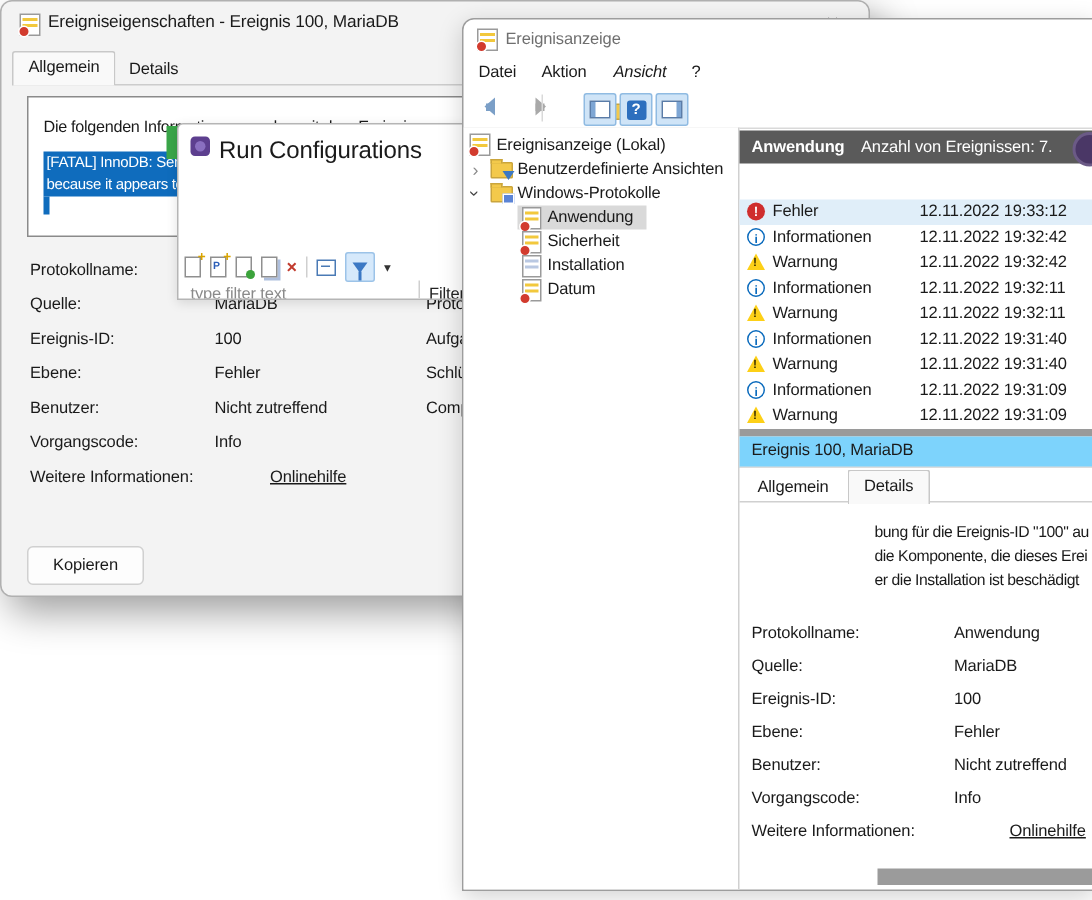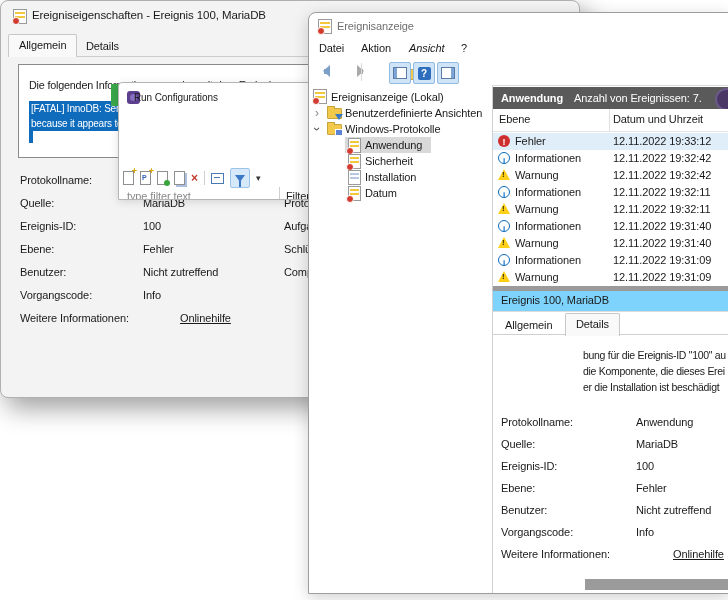--- a/index.html
+++ b/index.html
@@ -87,21 +87,21 @@
 </style>
 </head>
 <body>
 
 <div id="stage">
 
   <div class="abs" id="green-sliver"></div>
 
   <div id="eclipse-win" class="win">
     <span class="abs i-runconf" style="left:8px;top:8px;"></span>
-    <span class="abs nowrap" style="left:15px;top:9px;font-size:10px;">Run Configurations</span>
+    <span class="abs nowrap" style="left:27px;top:9px;font-size:16px;">Run Configurations</span>
     
     <div class="abs" style="left:4px;top:84px;width:184px;height:22px;display:flex;align-items:center;gap:6px;">
       <span class="e-pg plus"></span>
       <span class="e-pg pp"></span>
       <span class="e-pg green"></span>
       <span class="e-pg dup"></span>
       <span class="e-x">×</span>
       <span style="width:1px;height:14px;background:#cfcfcf;"></span>
       <span class="e-collapse"></span>
       <span class="e-hl">
@@ -178,25 +178,20 @@
       </div>
     </div>
 
     
     <div class="abs" style="left:184px;top:74px;width:236px;height:22px;background:#5a5a5a;color:#fff;">
       <span class="abs nowrap" style="left:8px;top:5px;font-weight:bold;">Anwendung</span>
       <span class="abs nowrap clip" style="left:81px;top:5px;width:128px;">Anzahl von Ereignissen: 7.311 (!) N</span>
       <span class="abs" style="left:222px;top:1px;width:19px;height:19px;border-radius:50%;background:#4a3766;border:2px solid #6b5a86;"></span>
     </div>
     
-    <div class="abs" style="left:184px;top:96px;width:236px;height:22px;background:#fff;border-bottom:1px solid #e4e4e4;">
-      <span class="abs" style="left:6px;top:4px;">Ebene</span>
-      <span class="abs" style="left:116px;top:0;width:1px;height:22px;background:#e0e0e0;"></span>
-      <span class="abs" style="left:120px;top:4px;">Datum und Uhrzeit</span>
-    </div>
 
     
     <div class="ev-row" style="top:120px;background:#e0eef9;">
       <span class="ic i-err"></span>
       <span class="lvl">Fehler</span>
       <span class="dt">12.11.2022 19:33:12</span>
     </div>
     <div class="ev-row" style="top:137px;">
       <span class="ic i-info"></span>
       <span class="lvl">Informationen</span>
@@ -324,16 +319,17 @@
 
     
     <div class="sqbtn" style="left:542px;top:162px;">
         <span class="arrU"></span>
       </div>
     <div class="sqbtn" style="left:542px;top:198px;">
         <span class="arrD"></span>
       </div>
 
     
+    <div class="btn" style="left:18px;top:364px;width:76px;height:24px;">Kopieren</div>
     <div class="btn" style="left:504px;top:361px;width:64px;height:24px;">Schließen</div>
   </div>
 
 </div>
 
 </body></html>

